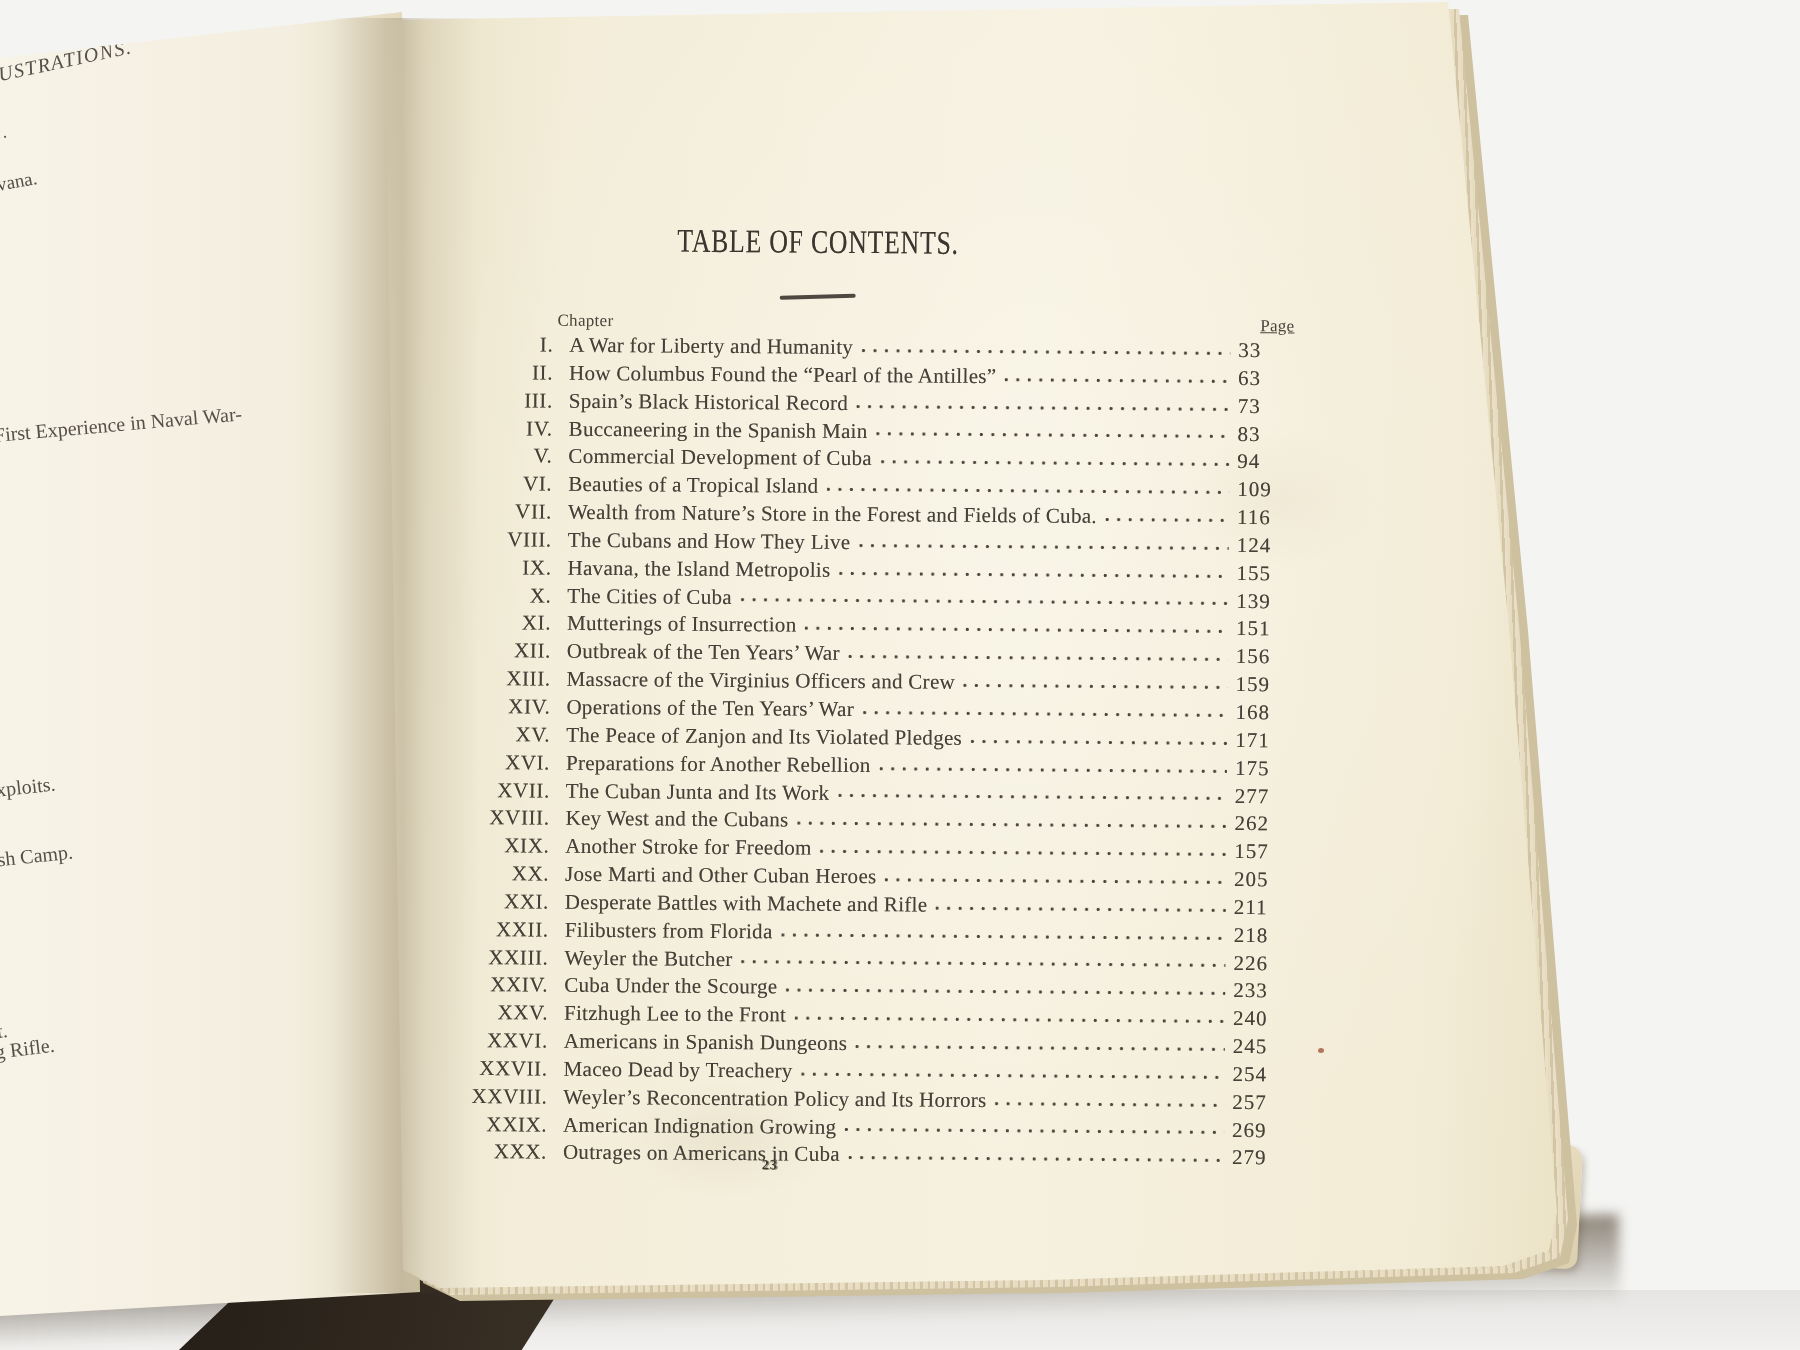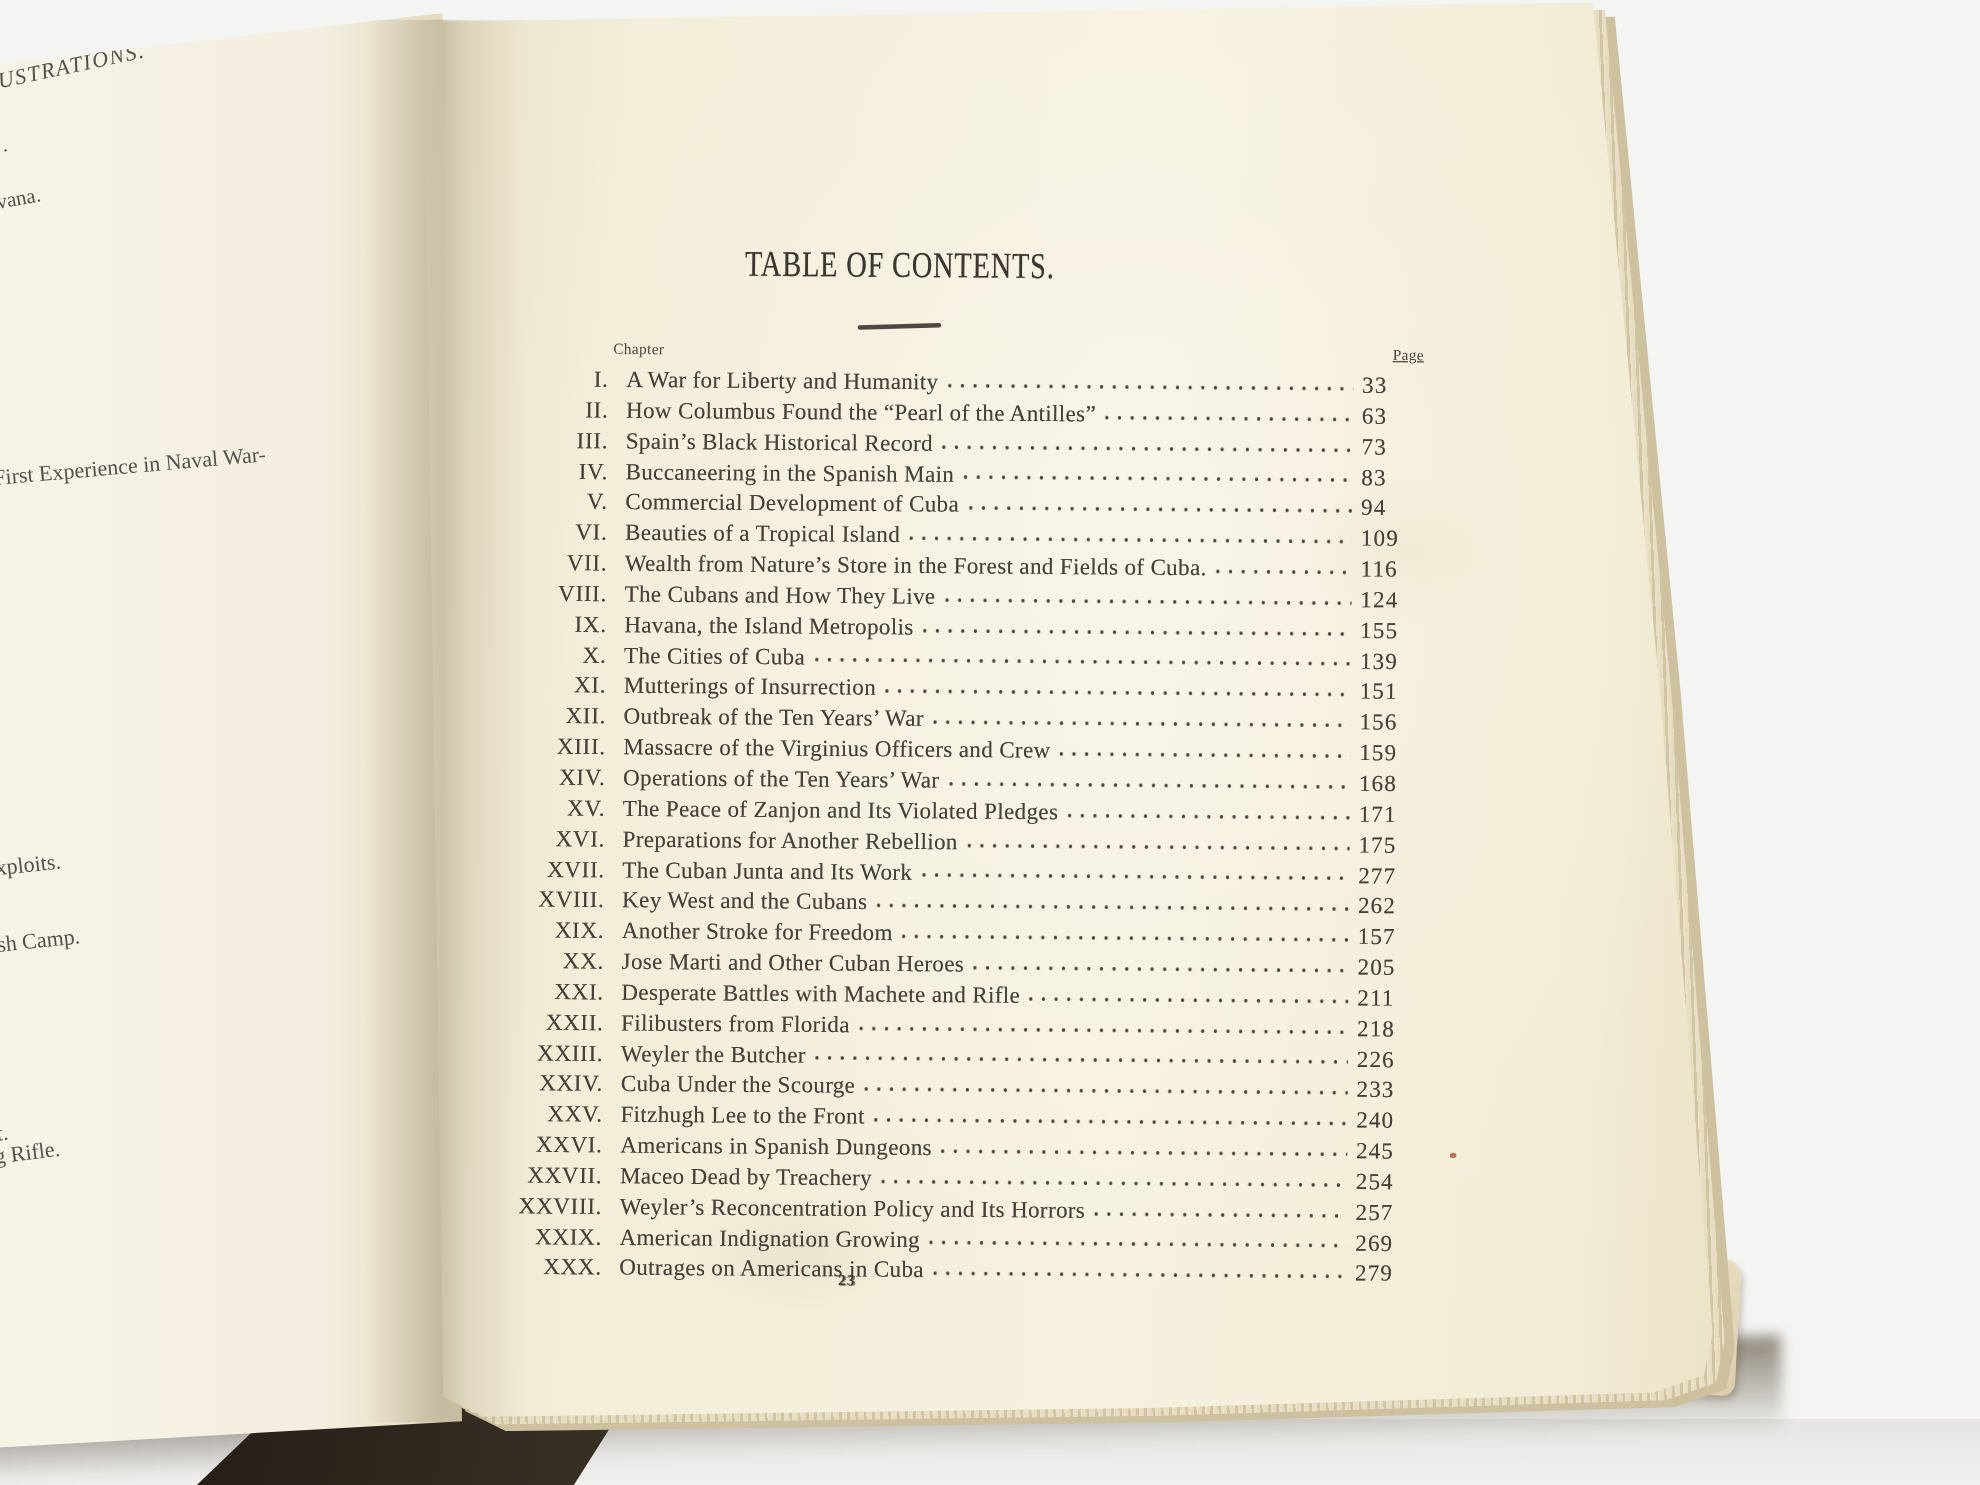--- a/index.html
+++ b/index.html
@@ -68,21 +68,21 @@
          background:#9c4f2f;opacity:0.75;z-index:46;}
 
   
   .toc-wrap{position:absolute;inset:0;transform:rotate(0.45deg);transform-origin:0 0;color:#454038;}
   .toc-title{position:absolute;left:299px;top:220px;width:320px;text-align:center;
       font-size:33px;color:#3b362f;letter-spacing:1px;white-space:nowrap;
       transform:scaleX(0.78);transform-origin:center top;
       text-shadow:0 0 0.7px rgba(60,54,44,0.6);}
   .title-rule{position:absolute;left:437px;top:291px;width:76px;height:3.5px;
       background:#4e4840;transform:rotate(-2deg);border-radius:2px;}
-  .col-head{position:absolute;font-size:14px;letter-spacing:0.3px;color:#4a443c;}
+  .col-head{position:absolute;font-size:17px;letter-spacing:0.3px;color:#4a443c;}
   .head-chapter{left:215px;top:309px;}
   .head-page{right:288px;top:309px;text-decoration:underline;}
 
   .toc-list{position:absolute;left:95px;top:330px;width:855px;}
   .toc-row{display:flex;align-items:baseline;height:27.85px;line-height:27.85px;
            font-size:21px;letter-spacing:0.3px;white-space:nowrap;
            text-shadow:0 0 0.5px rgba(66,60,50,0.45);}
   .roman{width:116px;text-align:right;flex:0 0 116px;letter-spacing:0.6px;}
   .ttl{margin-left:16px;}
   .leader{flex:1 1 4px;min-width:4px;height:5px;align-self:flex-end;margin:0 8px 9px 8px;

